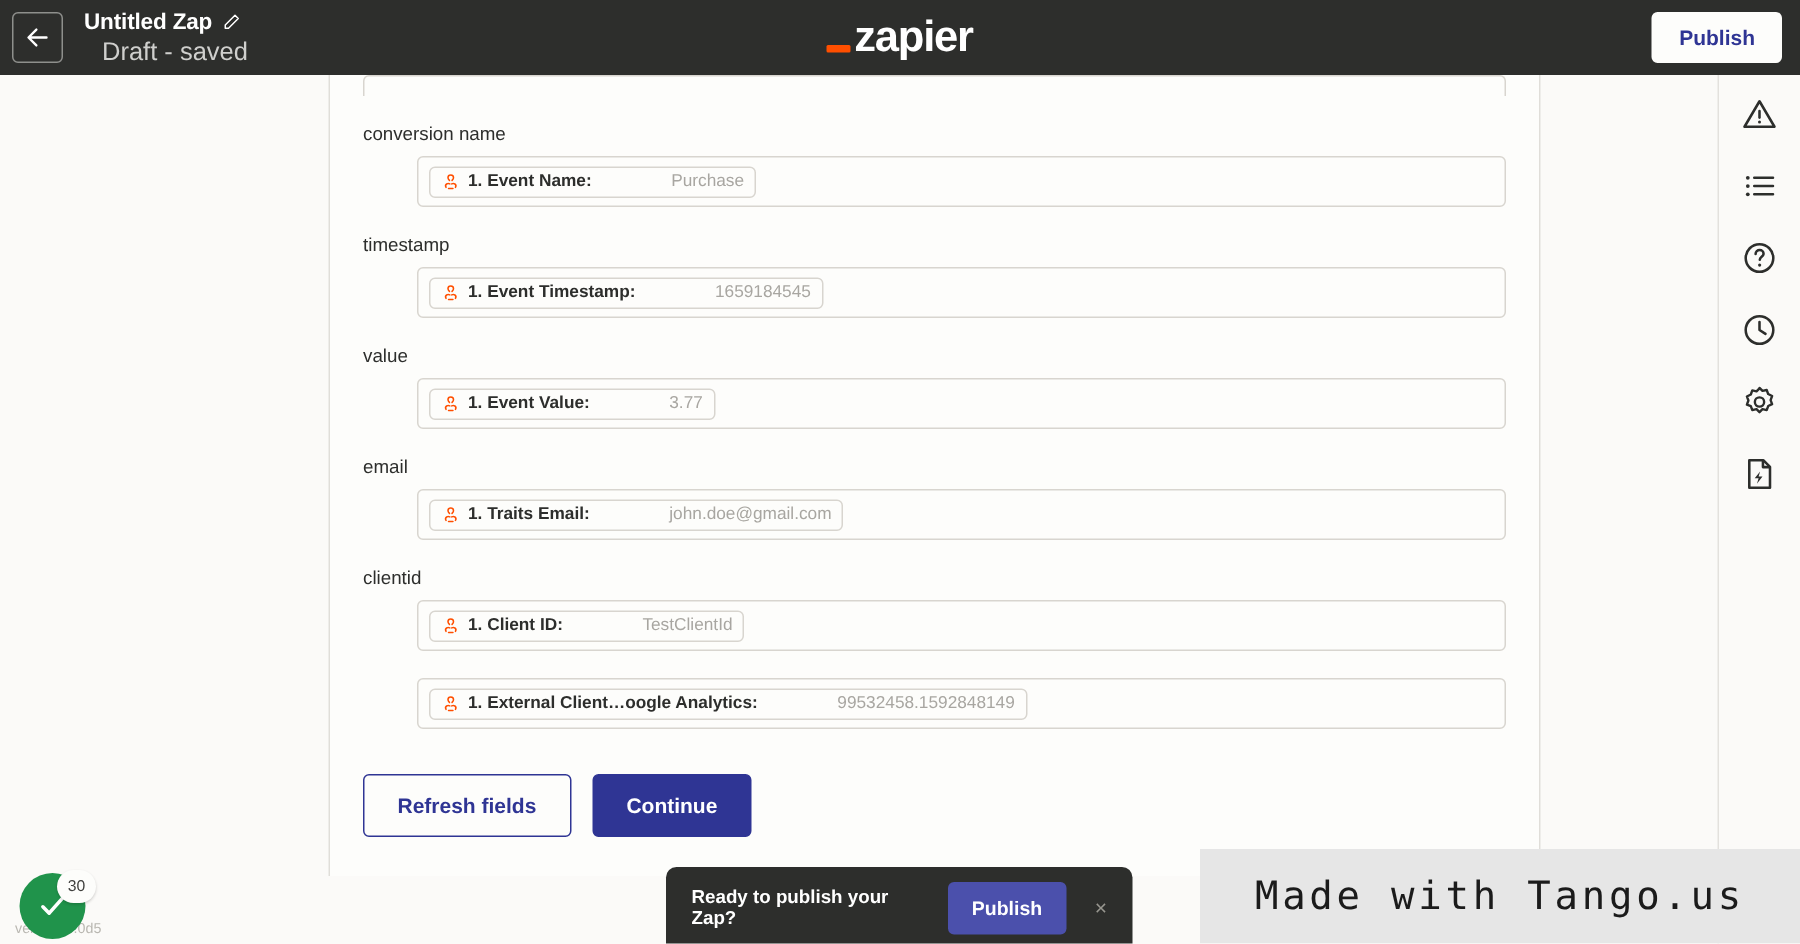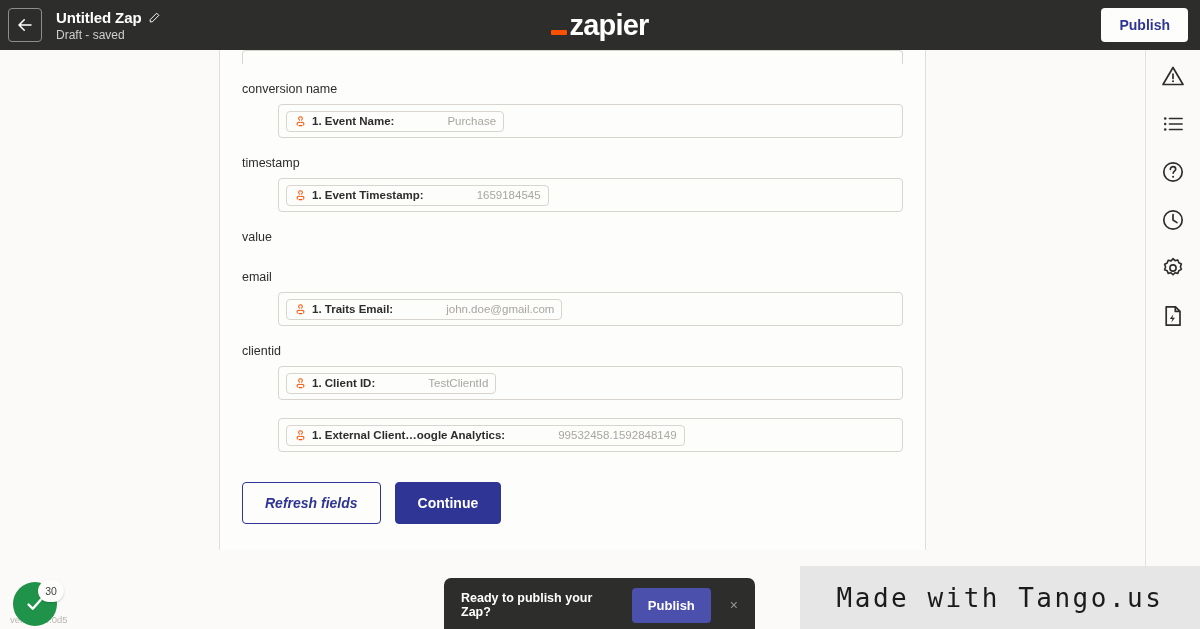--- a/index.html
+++ b/index.html
@@ -21,21 +21,21 @@
     width: 34px; height: 34px; margin-left: 8px;
     border: 1px solid #8e8f8c; border-radius: 4px;
     display: flex; align-items: center; justify-content: center;
     cursor: pointer; background: transparent;
   }
   .back-btn svg { display: block; }
   .title-wrap { margin-left: 14px; display: flex; flex-direction: column; justify-content: center; }
   .title-row { display: flex; align-items: center; gap: 7px; }
   .zap-title { color: #ffffff; font-size: 15px; font-weight: bold; letter-spacing: -0.1px; }
   .pencil-icon { display: block; }
-  .zap-sub { color: #cfcfcd; font-size: 12px; margin-top: 2px; }
+  .zap-sub { color: #cfcfcd; font-size: 17px; margin-top: 2px; margin-left: 12px; }
   .logo {
     position: absolute; left: 0; right: 0; top: 0; height: 50px;
     display: flex; align-items: center; justify-content: center;
     pointer-events: none;
   }
   .logo-inner { display: flex; align-items: flex-end; gap: 2px; pointer-events: auto; }
   .logo-bar { width: 16px; height: 5px; background: #ff4f00; margin-bottom: 5px; border-radius: 1px; }
   .logo-text { color: #ffffff; font-size: 29px; font-weight: bold; letter-spacing: -0.8px; line-height: 1; }
   .publish-top {
     position: absolute; right: 12px; top: 8px;
@@ -54,21 +54,21 @@
   .rail {
     position: absolute; top: 50px; right: 0; width: 55px; height: 579px;
     background: #fbfaf8; border-left: 1px solid #e3e1dd;
     display: flex; flex-direction: column; align-items: center;
     padding-top: 14px; gap: 24px;
   }
   .rail-icon { width: 24px; height: 24px; cursor: pointer; display: block; }
 
   
   .card {
-    position: absolute; left: 219px; top: 0px; width: 707px;
+    position: absolute; left: 219px; top: 0px; width: 808px;
     background: #fdfdfb;
     border-left: 1px solid #e0ded9; border-right: 1px solid #e0ded9;
   }
   .card-inner { padding: 0 22px; }
   .cut-field {
     height: 14px; margin: 0 0 0 0;
     border: 1px solid #d8d5cf; border-bottom: none;
     border-radius: 4px 4px 0 0; background: #fdfdfb;
   }
 
@@ -89,21 +89,21 @@
   .token-key { font-weight: bold; color: #2d2e2c; }
   .token-val { color: #a8a6a1; padding-left: 48px; }
   .token-icon { width: 13px; height: 13px; display: block; flex: none; }
 
   .actions { display: flex; gap: 14px; padding: 30px 0 26px 0; }
   .btn {
     font-size: 14px; font-weight: bold; border-radius: 4px;
     cursor: pointer; font-family: "Liberation Sans", sans-serif;
     padding: 13px 22px; line-height: 1;
   }
-  .btn-secondary { background: #fdfdfb; color: #2f3594; border: 1px solid #2f3594; font-style: italic; }
+  .btn-secondary { background: #fdfdfb; color: #2f3594; border: 1px solid #2f3594; }
   .btn-primary { background: #2f3594; color: #ffffff; border: 1px solid #2f3594; }
 
   
   .toast {
     position: absolute; left: 444px; top: 578px; width: 311px; height: 54px;
     background: #2d2e2c; border-radius: 7px 7px 0 0;
     display: flex; align-items: center; padding: 0 10px 0 17px; gap: 12px;
     z-index: 20;
   }
   .toast-text { color: #ffffff; font-size: 12.5px; font-weight: bold; flex: 1; }
@@ -207,20 +207,29 @@
                 <path d="M12 3.2c-2.1 0-3.4 1.6-3.4 3.2 0 1.3.7 2.2 1.8 3.3M12 3.2c2.1 0 3.4 1.6 3.4 3.2 0 1.3-.7 2.2-1.8 3.3M6.2 18.4c-1-1.8-.3-3.7 1.1-4.5 1.1-.7 2.2-.5 3.6.1M17.8 18.4c1-1.8.3-3.7-1.1-4.5-1.1-.7-2.2-.5-3.6.1M9.3 19.6h5.4" fill="none" stroke="#ff4f00" stroke-width="1.9" stroke-linecap="round"></path>
               </svg>
               <span class="token-key">1. Event Timestamp:</span>
               <span class="token-val">1659184545</span>
             </span>
           </div>
         </div>
 
         <div class="field">
           <div class="field-label">value</div>
+          <div class="field-box">
+            <span class="token">
+              <svg class="token-icon" viewBox="0 0 24 24">
+                <path d="M12 3.2c-2.1 0-3.4 1.6-3.4 3.2 0 1.3.7 2.2 1.8 3.3M12 3.2c2.1 0 3.4 1.6 3.4 3.2 0 1.3-.7 2.2-1.8 3.3M6.2 18.4c-1-1.8-.3-3.7 1.1-4.5 1.1-.7 2.2-.5 3.6.1M17.8 18.4c1-1.8.3-3.7-1.1-4.5-1.1-.7-2.2-.5-3.6.1M9.3 19.6h5.4" fill="none" stroke="#ff4f00" stroke-width="1.9" stroke-linecap="round"></path>
+              </svg>
+              <span class="token-key">1. Event Value:</span>
+              <span class="token-val">3.77</span>
+            </span>
+          </div>
         </div>
 
         <div class="field">
           <div class="field-label">email</div>
           <div class="field-box">
             <span class="token">
               <svg class="token-icon" viewBox="0 0 24 24">
                 <path d="M12 3.2c-2.1 0-3.4 1.6-3.4 3.2 0 1.3.7 2.2 1.8 3.3M12 3.2c2.1 0 3.4 1.6 3.4 3.2 0 1.3-.7 2.2-1.8 3.3M6.2 18.4c-1-1.8-.3-3.7 1.1-4.5 1.1-.7 2.2-.5 3.6.1M17.8 18.4c1-1.8.3-3.7-1.1-4.5-1.1-.7-2.2-.5-3.6.1M9.3 19.6h5.4" fill="none" stroke="#ff4f00" stroke-width="1.9" stroke-linecap="round"></path>
               </svg>
               <span class="token-key">1. Traits Email:</span>

